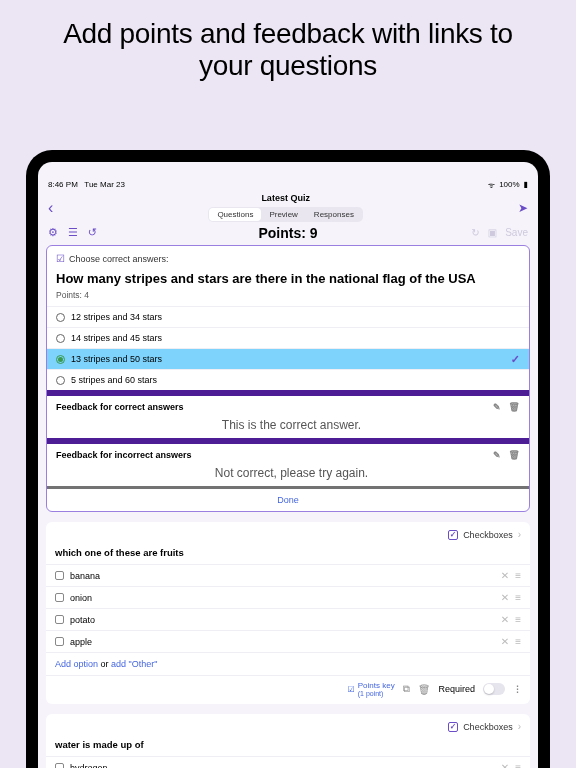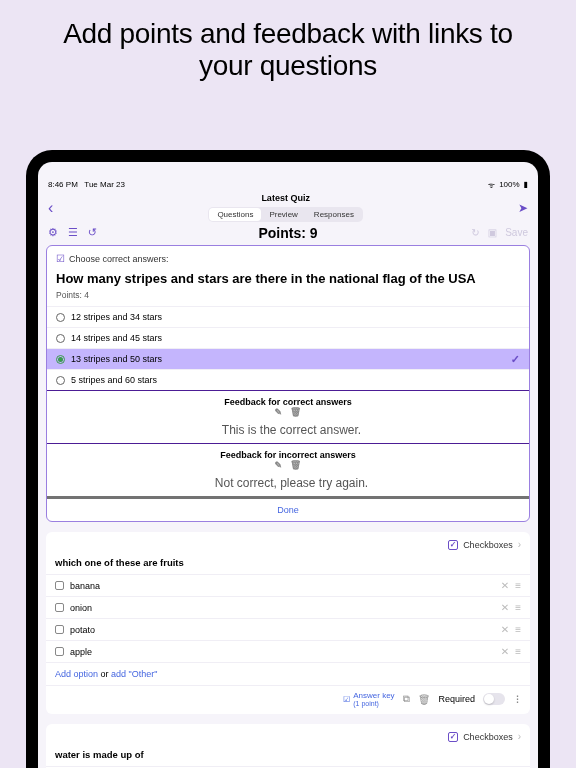--- a/index.html
+++ b/index.html
@@ -97,36 +97,35 @@
   .question-text { font-weight: 600; padding: 2px 9px 4px; font-size: 13px; }
   .points-label { padding: 0 9px 6px; color: #555; font-size: 8.5px; }
   .option-row {
     display: flex;
     align-items: center;
     padding: 5px 9px;
     border-top: 1px solid #f0eef5;
     gap: 6px;
     position: relative;
   }
-  .option-row.correct { background: #c4b5fd; }
+  .option-row.correct { background: #7dd3fc; }
   .radio { width: 9px; height: 9px; border: 1.2px solid #666; border-radius: 50%; flex-shrink: 0; display: flex; align-items: center; justify-content: center; }
   .radio.checked { border-color: #3a9b4f; }
   .radio.checked::after { content: ''; width: 5px; height: 5px; background: #3a9b4f; border-radius: 50%; }
   .check-mark { position: absolute; right: 9px; color: #6b4ec7; font-size: 11px; font-weight: bold; }
   .checkbox { width: 9px; height: 9px; border: 1.2px solid #888; border-radius: 2px; flex-shrink: 0; }
   .option-text { flex: 1; }
   .drag-remove { display: flex; gap: 6px; align-items: center; color: #bbb; font-size: 10px; }
   .feedback-header {
     display: flex;
     justify-content: space-between;
     align-items: center;
     padding: 6px 9px 3px;
-    border-top: 1px solid #4c1d95;
+    border-top: 6px solid #4c1d95;
     font-weight: 600;
-    flex-direction: column;
   }
   .feedback-text { padding: 3px 9px 6px 16px; color: #555; font-size: 12px; text-align: center; }
   .feedback-actions { display: flex; gap: 8px; color: #888; font-size: 9px; }
   .done-row { text-align: center; padding: 6px 9px; color: #4566e0; font-size: 9px; border-top: 3px solid #737373; }
   .type-row {
     display: flex;
     justify-content: flex-end;
     align-items: center;
     padding: 7px 9px 3px;
     gap: 5px;
@@ -290,21 +289,21 @@
         </div>
 
         <div class="add-row">
           <span class="link">Add option</span><span> or </span><span class="link">add "Other"</span>
         </div>
 
         <div class="footer-row">
           <div class="answer-key">
             <span>☑</span>
             <span>
-              <div>Answer key</div>
+              <div>Points key</div>
               <div class="answer-key-sub">(1 point)</div>
             </span>
           </div>
           <span class="footer-ic">⧉</span>
           <span class="footer-ic">🗑</span>
           <span style="font-size:9px">Required</span>
           <span class="toggle"></span>
           <span class="dots">⋮</span>
         </div>
       </div>

